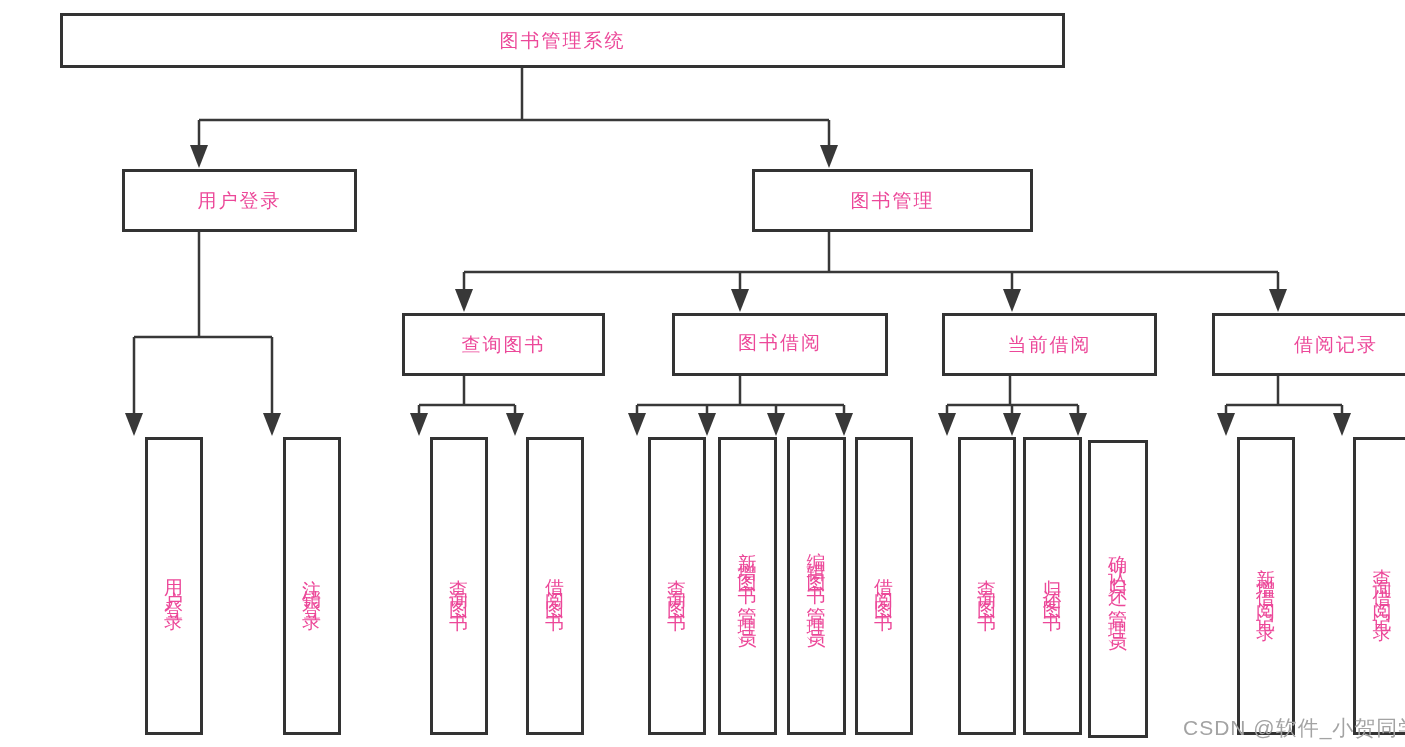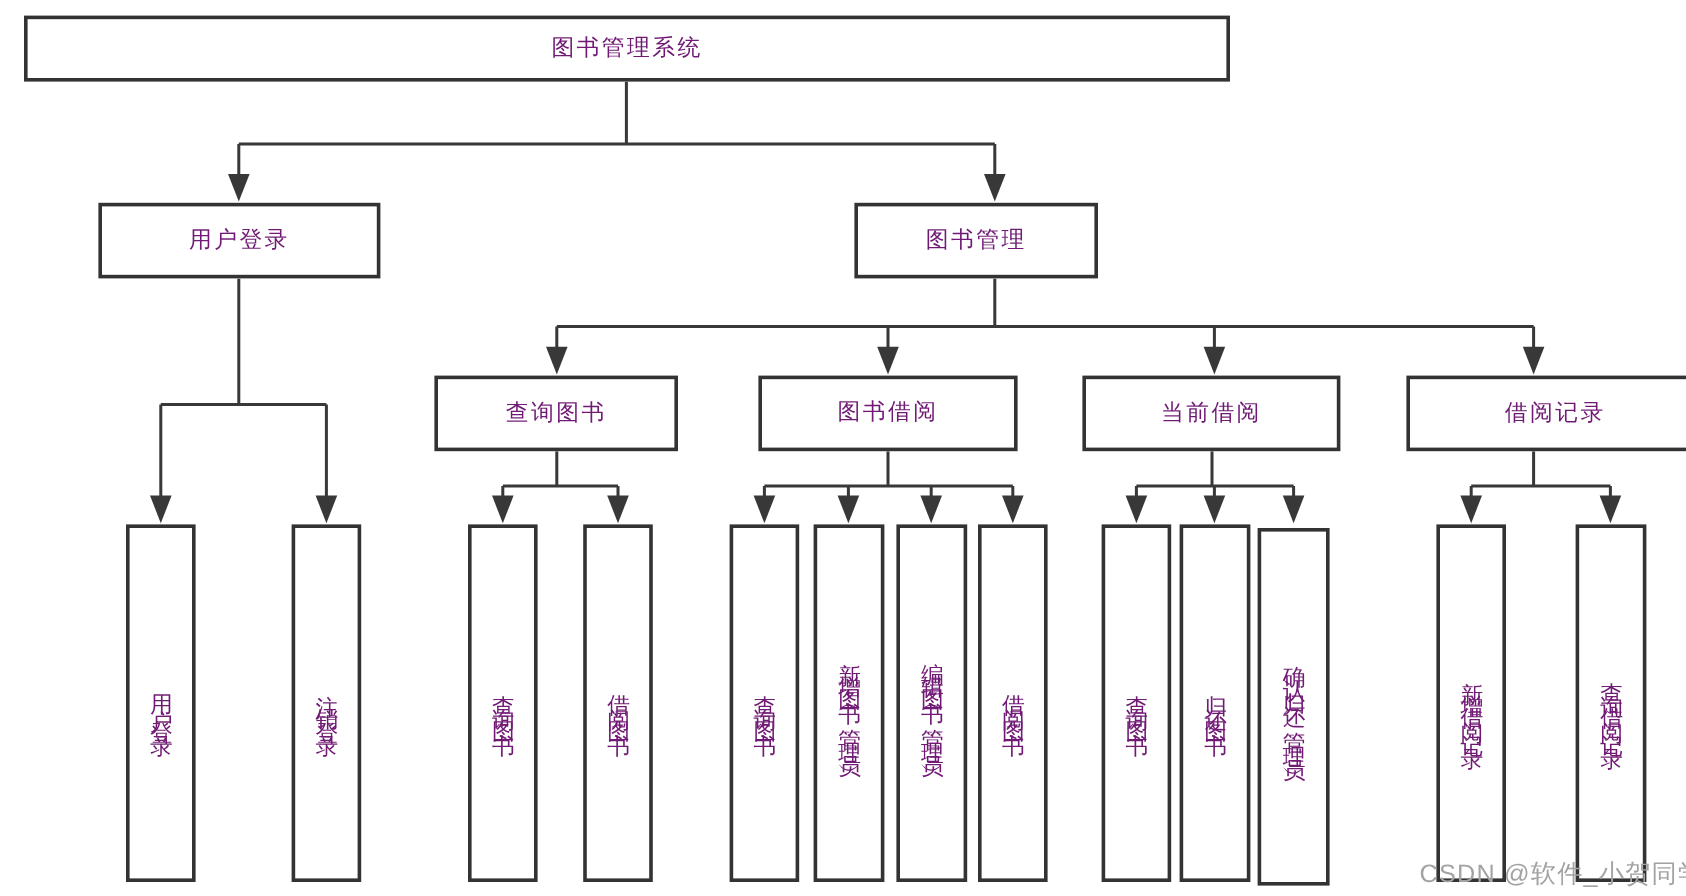--- a/index.html
+++ b/index.html
@@ -14,25 +14,26 @@
   .connector-layer {
     position: absolute;
     left: 0; top: 0;
     width: 1405px; height: 747px;
   }
   .box {
     position: absolute;
     box-sizing: border-box;
     border: 3px solid #333333;
     background: #ffffff;
-    color: #701a75;
+    color: #ec4899;
     display: flex;
     align-items: center;
     justify-content: center;
     text-align: right;
+    margin-left: 40px;
   }
   .h-box {
     font-size: 19px;
     letter-spacing: 2px;
     line-height: 1;
   }
   .v-box {
     writing-mode: vertical-rl;
     text-orientation: mixed;
     font-size: 19px;
@@ -100,21 +101,21 @@
       <polygon points="1069,413 1087,413 1078,436"></polygon>
 
       <polygon points="1217,413 1235,413 1226,436"></polygon>
       <polygon points="1333,413 1351,413 1342,436"></polygon>
     </g>
   </svg>
 
   <div class="box h-box root-box" style="left:20px; top:13px; width:1005px; height:55px;">图书管理系统</div>
 
   <div class="box h-box" style="left:82px; top:169px; width:235px; height:63px;">用户登录</div>
-  <div class="box h-box" style="left:712px; top:169px; width:203px; height:63px;font-family:Liberation Serif, serif;">图书管理</div>
+  <div class="box h-box" style="left:712px; top:169px; width:281px; height:63px;font-family:Liberation Serif, serif;">图书管理</div>
 
   <div class="box h-box" style="left:362px; top:313px; width:203px; height:63px;">查询图书</div>
   <div class="box h-box" style="left:632px; top:313px; width:216px; height:63px;font-family:Liberation Mono, monospace;">图书借阅</div>
   <div class="box h-box" style="left:902px; top:313px; width:215px; height:63px;">当前借阅</div>
   <div class="box h-box" style="left:1172px; top:313px; width:248px; height:63px;">借阅记录</div>
 
   <div class="box v-box" style="left:105px; top:437px; width:58px; height:298px;">用户登录</div>
   <div class="box v-box" style="left:243px; top:437px; width:58px; height:298px;">注销登录</div>
 
   <div class="box v-box" style="left:390px; top:437px; width:58px; height:298px;">查询图书</div>

